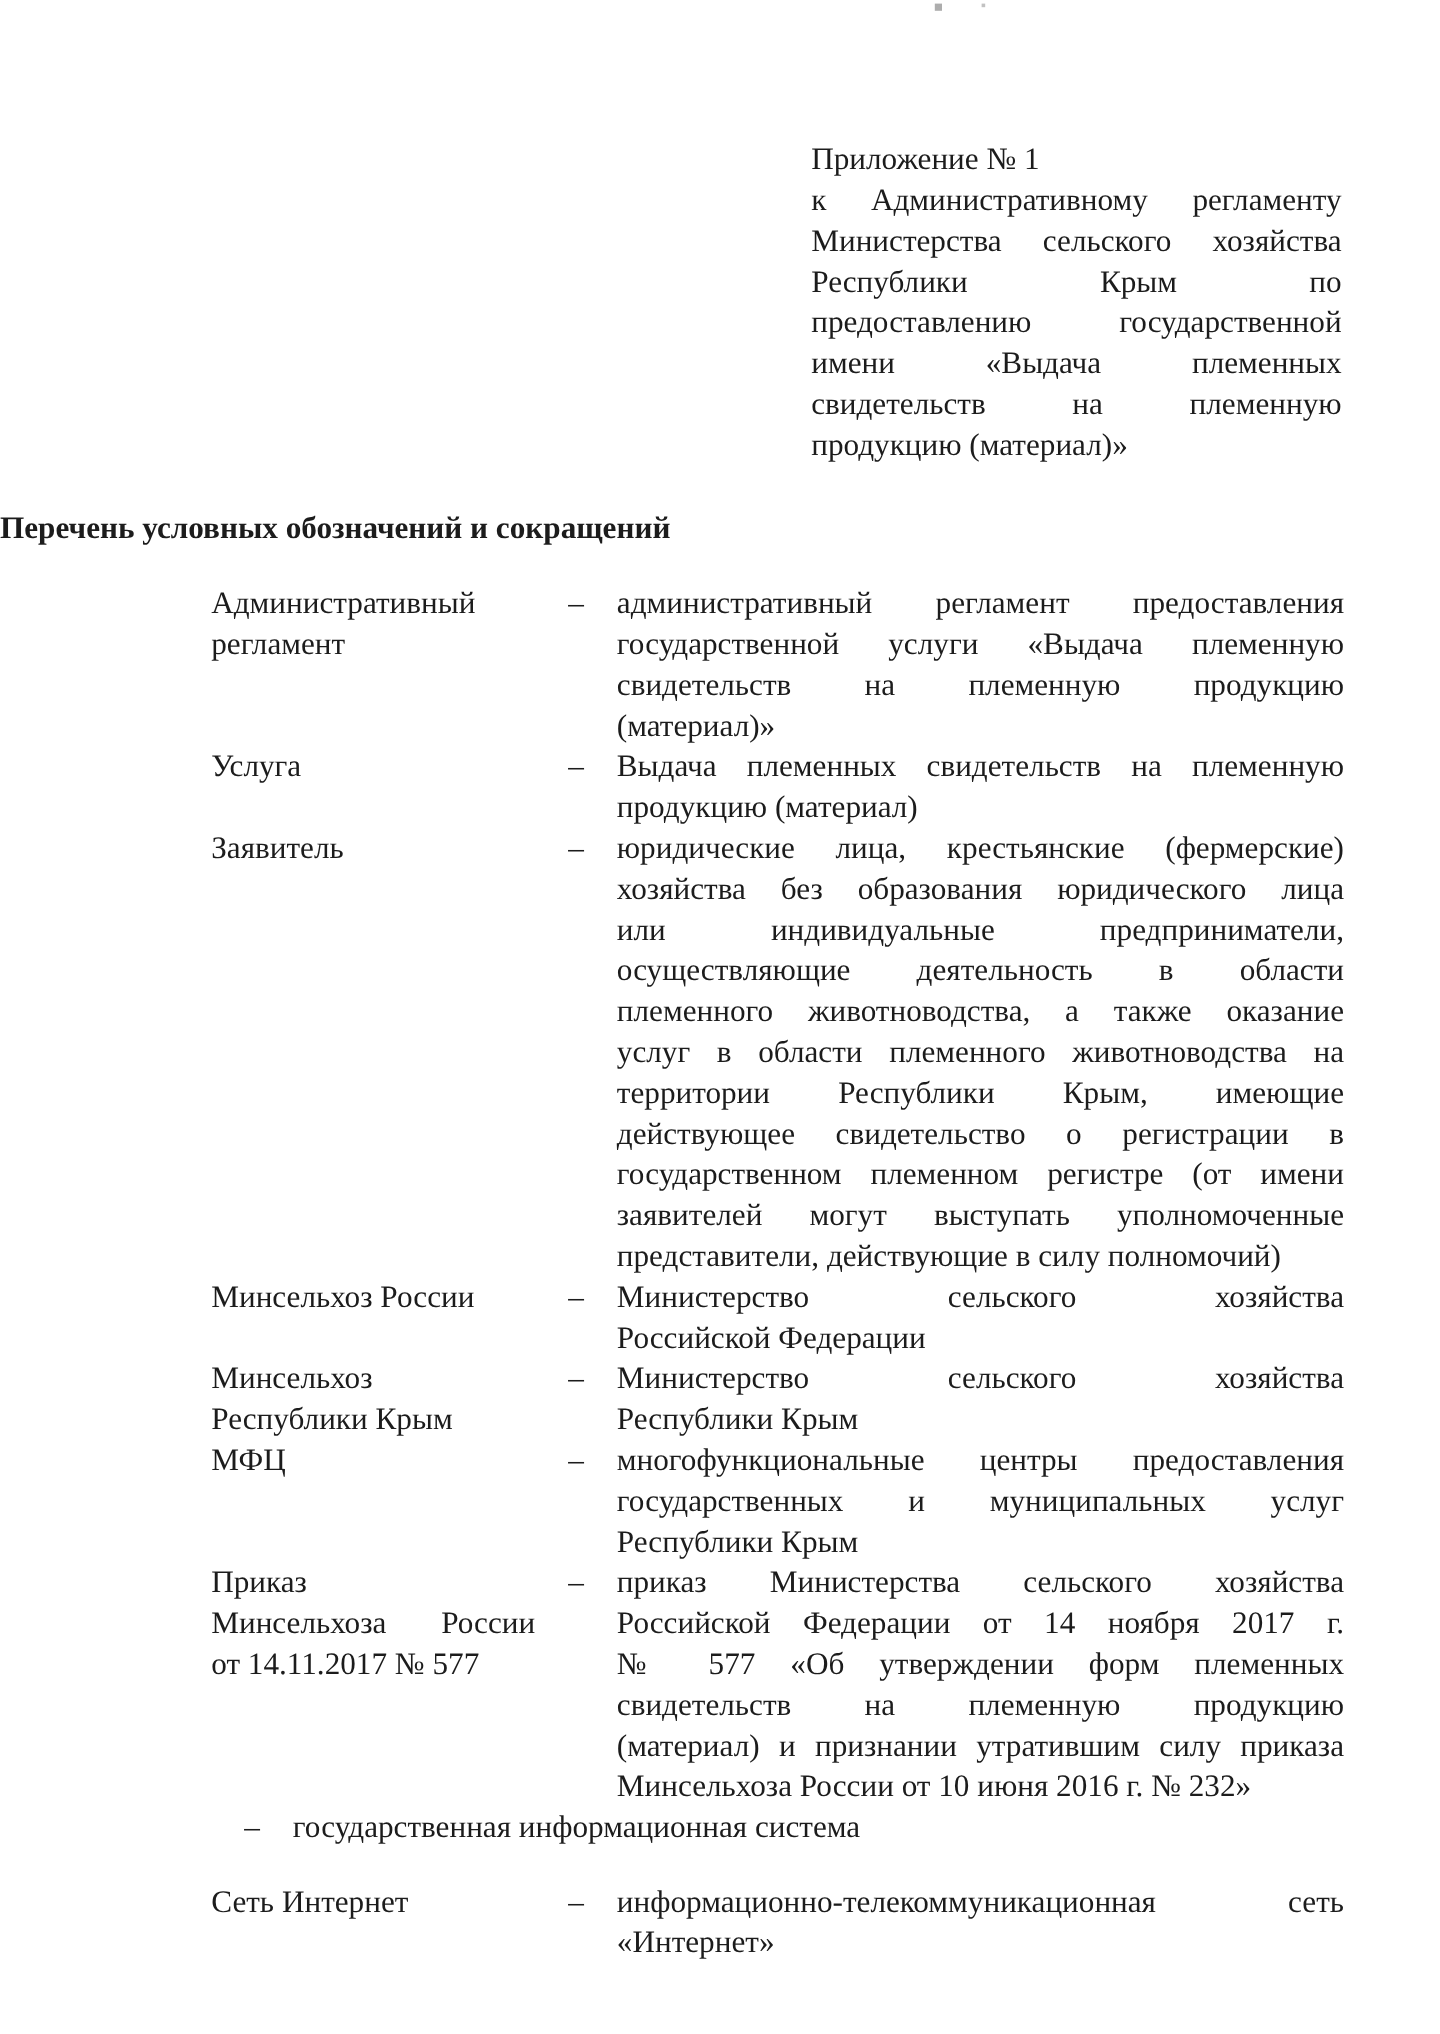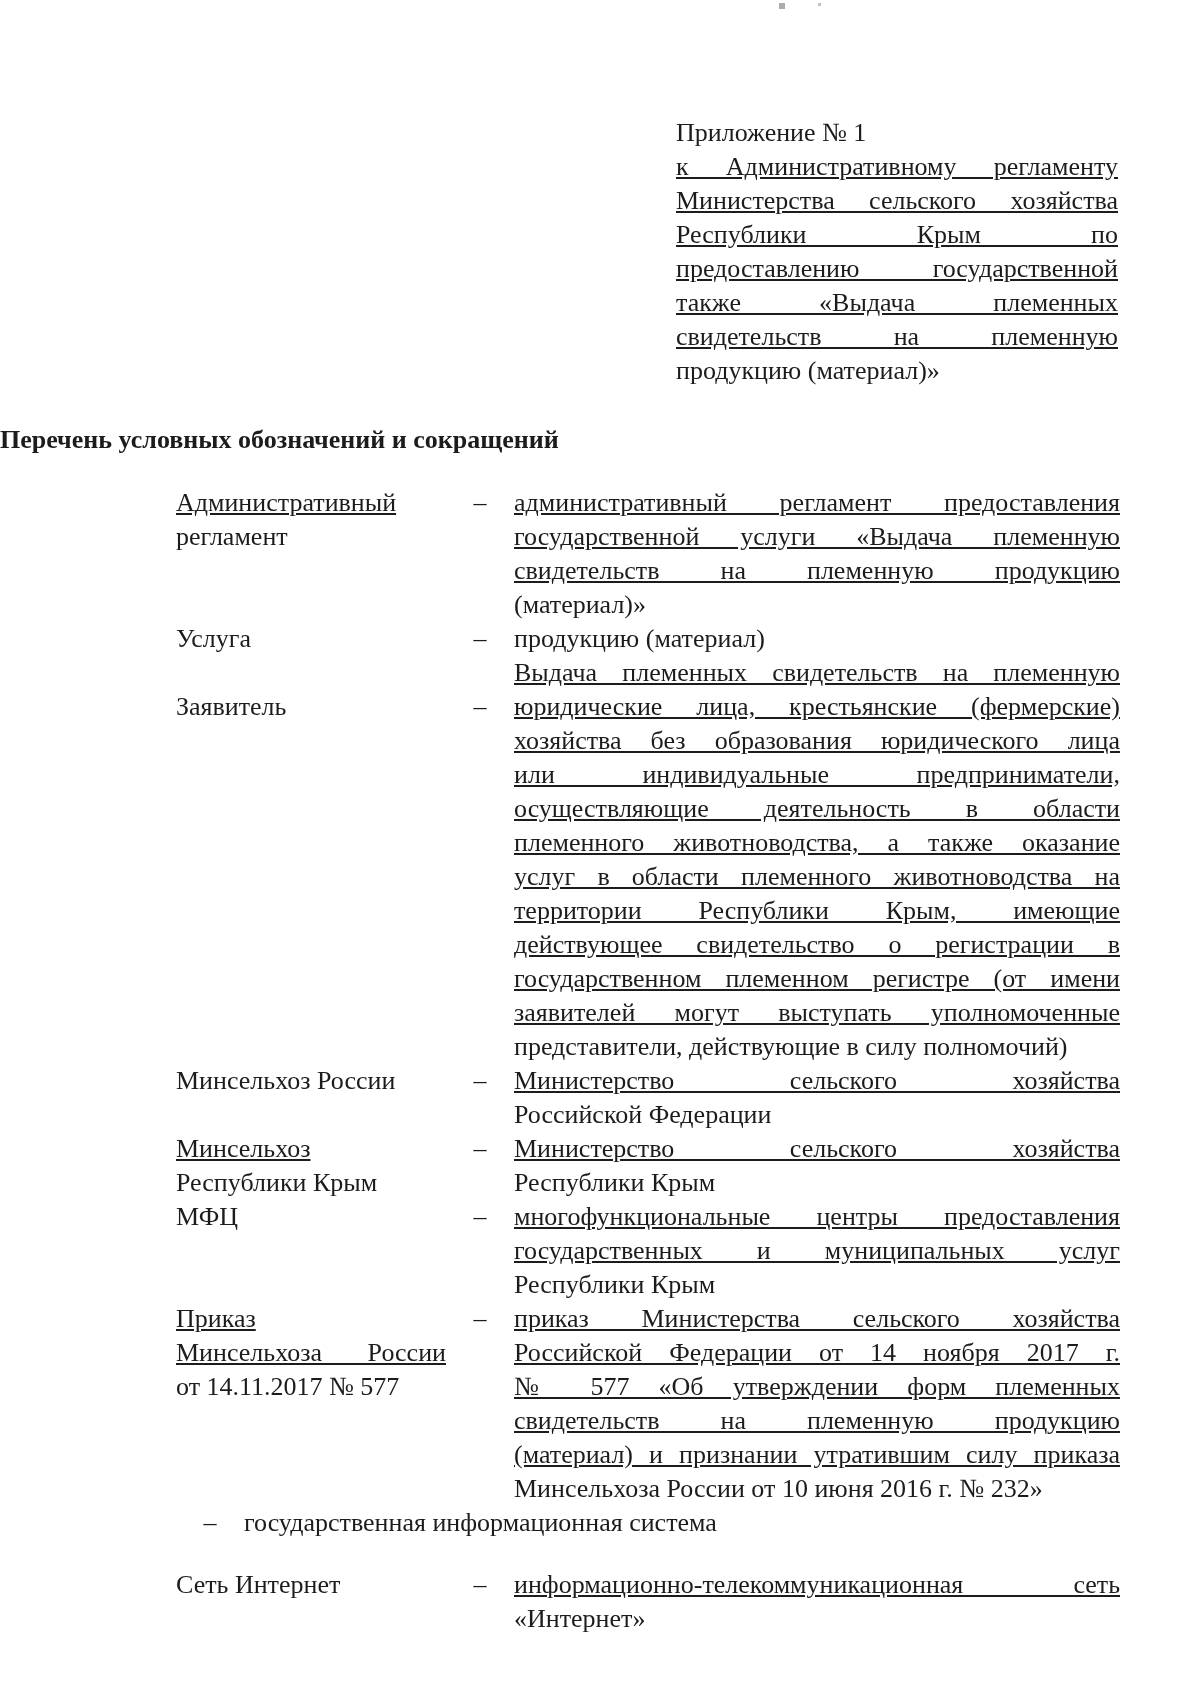--- a/index.html
+++ b/index.html
@@ -20,21 +20,21 @@
     height: 1695px;
     padding-top: 116px;
     box-sizing: border-box;
   }
   
   .dot { position: absolute; background: #adadad; }
   .dot1 { left: 779px; top: 3px; width: 6px; height: 6px; }
   .dot2 { left: 818px; top: 3px; width: 3px; height: 3px; background: #c2c2c2; }
 
   .line { text-align: justify; }
-  .line.fill { text-align-last: justify; text-decoration: underline; }
+  .line.fill { text-align-last: justify; }
 
   .appendix {
     margin-left: 676px;
     width: 442px;
   }
 
   .doc-title {
     margin: 35px 0 29px 0;
     font-size: 26px;
     line-height: 34px;
@@ -61,21 +61,21 @@
 
   <div class="dot dot1"></div>
   <div class="dot dot2"></div>
 
   <div class="appendix">
     <div class="line">Приложение № 1</div>
     <div class="line fill">к Административному регламенту</div>
     <div class="line fill">Министерства сельского хозяйства</div>
     <div class="line fill">Республики Крым по</div>
     <div class="line fill">предоставлению государственной</div>
-    <div class="line fill">также «Выдача племенных</div>
+    <div class="line fill">имени «Выдача племенных</div>
     <div class="line fill">свидетельств на племенную</div>
     <div class="line">продукцию (материал)»</div>
   </div>
 
   <h1 class="doc-title">Перечень условных обозначений и сокращений</h1>
 
   <div class="glossary">
     <div class="entry">
       <div class="term">
           <div class="line fill">Административный</div>
@@ -89,22 +89,22 @@
           <div class="line">(материал)»</div>
         </div>
     </div>
 
     <div class="entry">
       <div class="term">
           <div class="line">Услуга</div>
         </div>
       <div class="dash">–</div>
       <div class="defs">
+          <div class="line fill">Выдача племенных свидетельств на племенную</div>
           <div class="line">продукцию (материал)</div>
-          <div class="line fill">Выдача племенных свидетельств на племенную</div>
         </div>
     </div>
 
     <div class="entry">
       <div class="term">
           <div class="line">Заявитель</div>
         </div>
       <div class="dash">–</div>
       <div class="defs">
           <div class="line fill">юридические лица, крестьянские (фермерские)</div>

